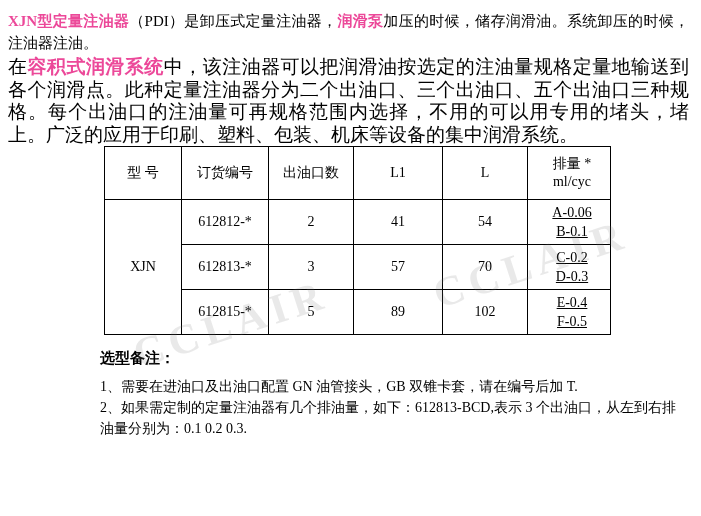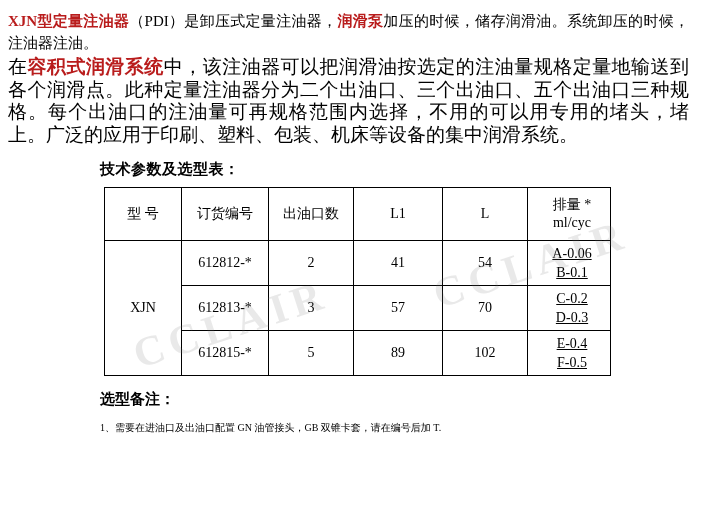--- a/index.html
+++ b/index.html
@@ -28,21 +28,21 @@
     text-align: justify;
     margin: 0 0 2px 0;
   }
   .para2 {
     font-size: 19px;
     line-height: 22.5px;
     text-align: justify;
     margin: 2px 0 0 0;
   }
   .blue-bold {
-    color: #b91c1c;
+    color: #ec4899;
     font-weight: bold;
   }
   .section-title {
     font-size: 15px;
     font-weight: bold;
     margin: 14px 0 8px 92px;
     letter-spacing: 0.5px;
   }
   .table-wrap {
     margin-left: 96px;
@@ -92,21 +92,21 @@
     font-size: 15px;
     margin-top: 45px;
   }
   .notes-title {
     font-size: 15px;
     font-weight: bold;
     margin: 14px 0 8px 92px;
     font-family: Liberation Serif, serif;
   }
   .note-line {
-    font-size: 10px;
+    font-size: 14px;
     line-height: 21px;
     margin-left: 92px;
   }
   
   .watermark {
     position: absolute;
     left: 0;
     top: 270px;
     width: 701px;
     pointer-events: none;
@@ -134,21 +134,20 @@
 
 <div class="page">
 
   <div class="watermark wm2">CCLAIR</div>
   <div class="watermark wm3">CCLAIR</div>
 
   <p class="para"><span class="blue-bold">XJN型定量注油器</span><span>（PDI）是卸压式定量注油器，</span><span class="blue-bold">润滑泵</span><span>加压的时候，储存润滑油。系统卸压的时候，注油器注油。</span></p>
 
   <p class="para2"><span>在</span><span class="blue-bold">容积式润滑系统</span><span>中，该注油器可以把润滑油按选定的注油量规格定量地输送到各个润滑点。此种定量注油器分为二个出油口、三个出油口、五个出油口三种规格。每个出油口的注油量可再规格范围内选择，不用的可以用专用的堵头，堵上。广泛的应用于印刷、塑料、包装、机床等设备的集中润滑系统。</span></p>
 
-  <div class="section-title">技术参数及选型表：</div>
 
   <div class="table-wrap">
     <table class="spec">
       <thead>
         <tr>
           <th class="col-model">型  号</th>
           <th class="col-order">订货编号</th>
           <th class="col-ports">出油口数</th>
           <th class="col-l1">L1</th>
           <th class="col-l">L</th>
@@ -189,14 +188,15 @@
             <div>E-0.4</div>
             <div>F-0.5</div>
           </td>
         </tr>
       </tbody>
     </table>
   </div>
 
   <div class="notes-title">选型备注：</div>
   <div class="note-line">1、需要在进油口及出油口配置 GN 油管接头，GB 双锥卡套，请在编号后加 T.</div>
+  <div class="note-line">2、如果需定制的定量注油器有几个排油量，如下：612813-BCD,表示 3 个出油口，从左到右排油量分别为：0.1 0.2 0.3.</div>
 
 </div>
 
 </body></html>

